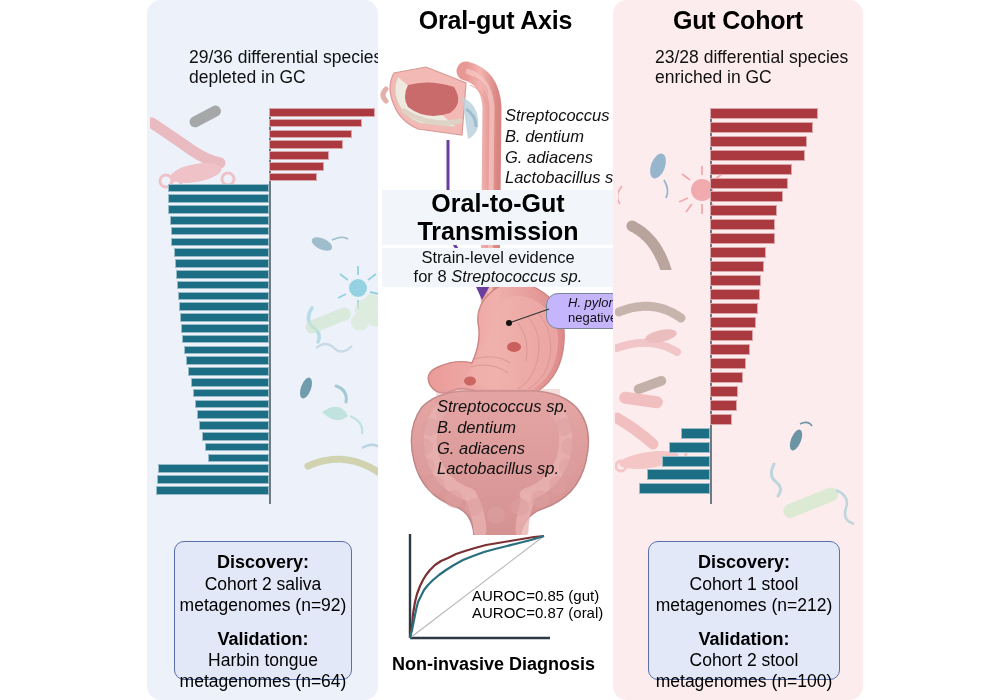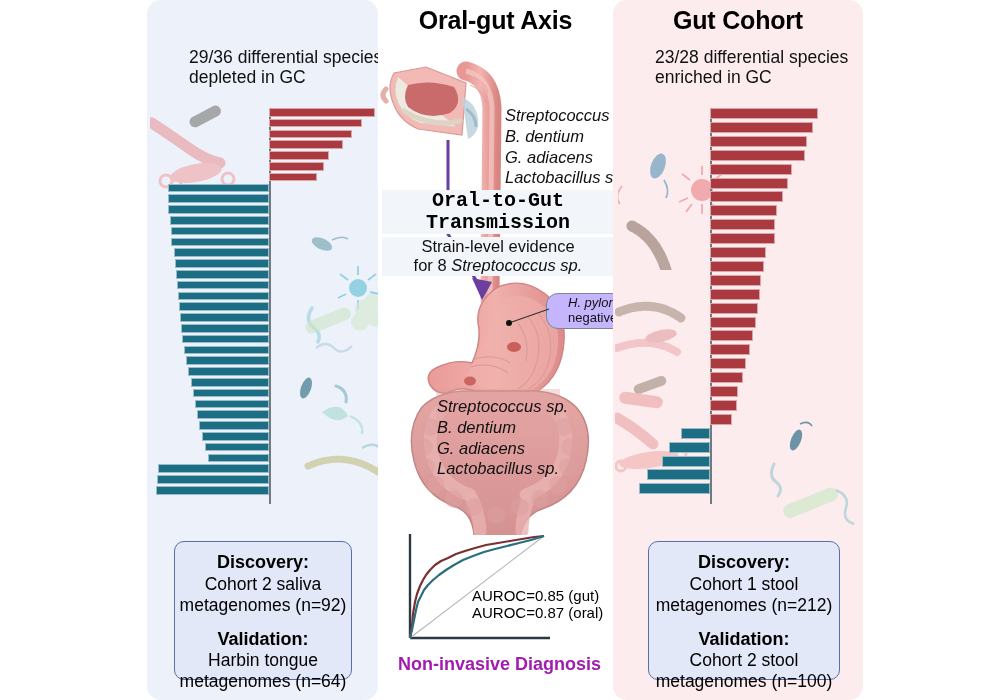--- a/index.html
+++ b/index.html
@@ -63,22 +63,22 @@
   #species-gut{
     position:absolute;left:437px;top:396px;
     font-style:italic;font-size:16.5px;line-height:1.26;color:#111;
     white-space:pre-line;
   }
   #transmission-block{
     position:absolute;left:382px;top:190px;width:232px;
     text-align:center;
   }
   #transmission-block .tt{
-    font-weight:bold;font-size:20px;line-height:1.1;color:#000;
-    background:#f2f5fa;display:block;font-family:Liberation Mono, monospace;
+    font-weight:bold;font-size:25px;line-height:1.1;color:#000;
+    background:#f2f5fa;display:block;
   }
   #transmission-block .ts{
     font-size:16.5px;line-height:1.18;color:#111;margin-top:3px;
     background:#f2f5fa;display:block;
   }
   #transmission-block .ts i{font-style:italic;}
 
   #hpylori-callout{
     position:absolute;left:546px;top:293px;
     background:#c4b5fd;border:1px solid #7b8799;border-radius:12px;
@@ -86,22 +86,22 @@
     text-align:left;
   }
   #hpylori-callout i{font-style:italic;}
 
   #roc-wrap{position:absolute;left:392px;top:528px;width:215px;height:160px;text-decoration:underline;}
   #roc-labels{
     position:absolute;left:80px;top:60px;width:140px;
     font-size:15px;line-height:1.12;color:#000;text-align:left;white-space:pre-line;
   }
   #roc-caption{
-    position:absolute;left:0;top:126px;width:215px;text-align:center;
-    font-weight:bold;font-size:18px;color:#a21caf;
+    position:absolute;left:0;top:126px;width:215px;
+    font-weight:bold;font-size:18px;color:#000000;
   }
 </style>
 </head>
 <body>
 
 <div class="stage">
 
   <div class="panel" id="panel-oral">
     <div class="panel-sub" style="top:47px;">29/36 differential
 species depleted in GC</div>

